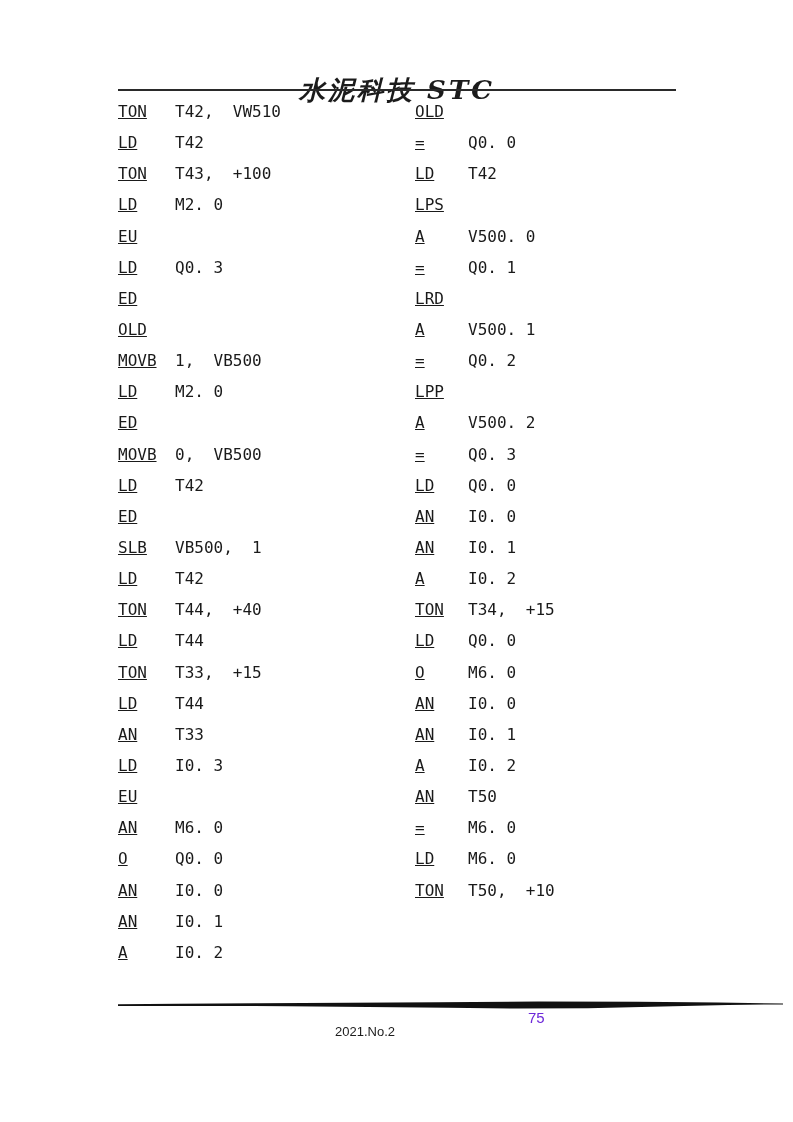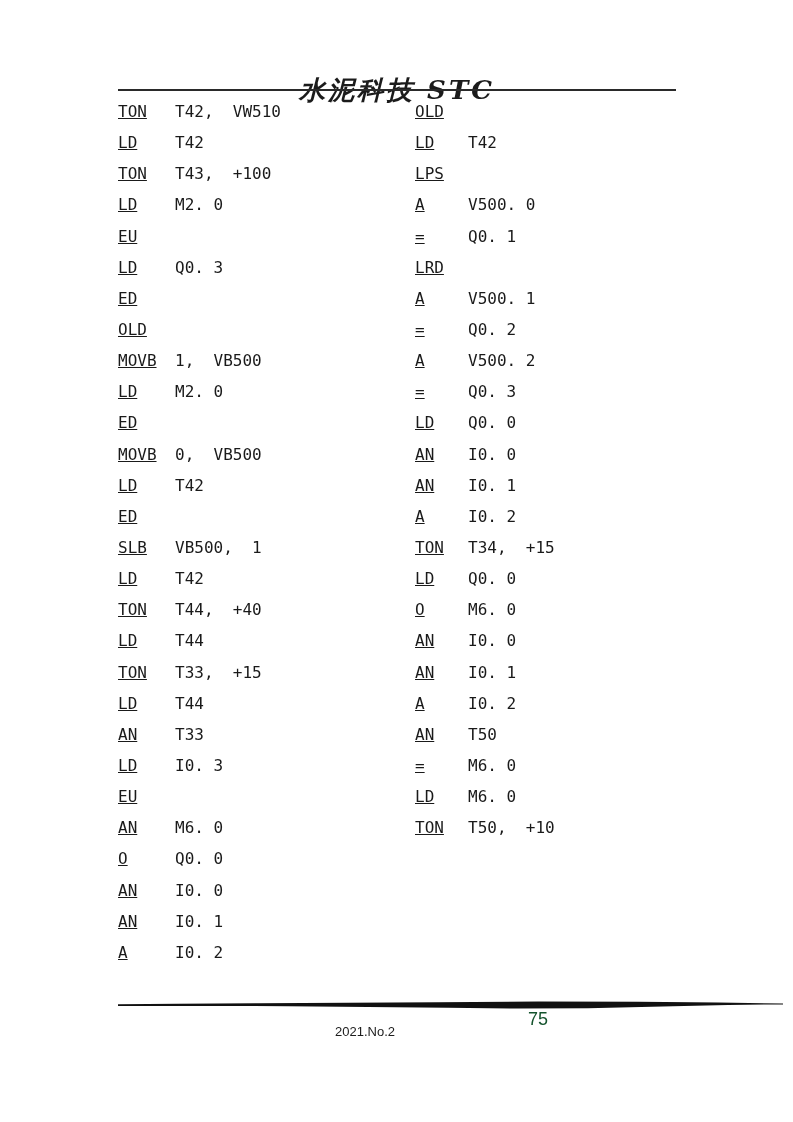--- a/index.html
+++ b/index.html
@@ -51,22 +51,22 @@
   .operand { white-space: pre; margin-top: 32px; }
   .footer-rule {
     position: absolute;
     left: 118px; top: 1001px;
     width: 665px; height: 10px;
   }
   .page-number {
     position: absolute;
     left: 528px; top: 1009px;
     font-family: "Liberation Sans", sans-serif;
-    font-size: 18px;
-    color: #14532d;
+    font-size: 15px;
+    color: #6d28d9;
   }
   .issue-label {
     position: absolute;
     left: 335px; top: 1024px;
     width: 120px;
     text-align: left;
     font-family: "Liberation Sans", sans-serif;
     font-size: 13px;
     color: #1c1c1c;
   }
@@ -104,27 +104,29 @@
     <div class="code-line"><span class="opcode">EU</span><span class="operand"></span></div>
     <div class="code-line"><span class="opcode">AN</span><span class="operand">M6. 0</span></div>
     <div class="code-line"><span class="opcode">O</span><span class="operand">Q0. 0</span></div>
     <div class="code-line"><span class="opcode">AN</span><span class="operand">I0. 0</span></div>
     <div class="code-line"><span class="opcode">AN</span><span class="operand">I0. 1</span></div>
     <div class="code-line"><span class="opcode">A</span><span class="operand">I0. 2</span></div>
   </div>
 
 <div class="code-col code-col-right">
     <div class="code-line"><span class="opcode">OLD</span><span class="operand"></span></div>
+    <div class="code-line"><span class="opcode">=</span><span class="operand">Q0. 0</span></div>
     <div class="code-line"><span class="opcode">LD</span><span class="operand">T42</span></div>
     <div class="code-line"><span class="opcode">LPS</span><span class="operand"></span></div>
     <div class="code-line"><span class="opcode">A</span><span class="operand">V500. 0</span></div>
     <div class="code-line"><span class="opcode">=</span><span class="operand">Q0. 1</span></div>
     <div class="code-line"><span class="opcode">LRD</span><span class="operand"></span></div>
     <div class="code-line"><span class="opcode">A</span><span class="operand">V500. 1</span></div>
     <div class="code-line"><span class="opcode">=</span><span class="operand">Q0. 2</span></div>
+    <div class="code-line"><span class="opcode">LPP</span><span class="operand"></span></div>
     <div class="code-line"><span class="opcode">A</span><span class="operand">V500. 2</span></div>
     <div class="code-line"><span class="opcode">=</span><span class="operand">Q0. 3</span></div>
     <div class="code-line"><span class="opcode">LD</span><span class="operand">Q0. 0</span></div>
     <div class="code-line"><span class="opcode">AN</span><span class="operand">I0. 0</span></div>
     <div class="code-line"><span class="opcode">AN</span><span class="operand">I0. 1</span></div>
     <div class="code-line"><span class="opcode">A</span><span class="operand">I0. 2</span></div>
     <div class="code-line"><span class="opcode">TON</span><span class="operand">T34,  +15</span></div>
     <div class="code-line"><span class="opcode">LD</span><span class="operand">Q0. 0</span></div>
     <div class="code-line"><span class="opcode">O</span><span class="operand">M6. 0</span></div>
     <div class="code-line"><span class="opcode">AN</span><span class="operand">I0. 0</span></div>

